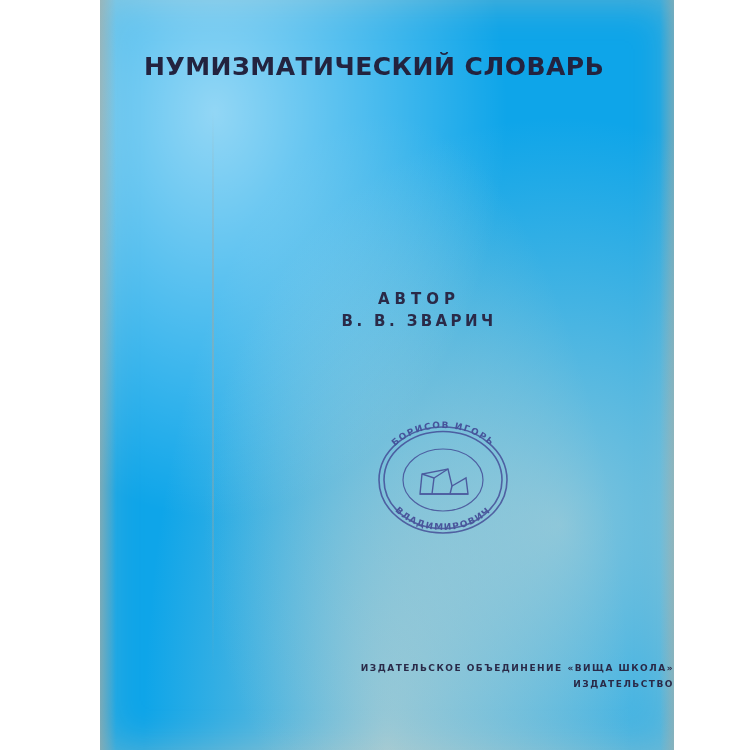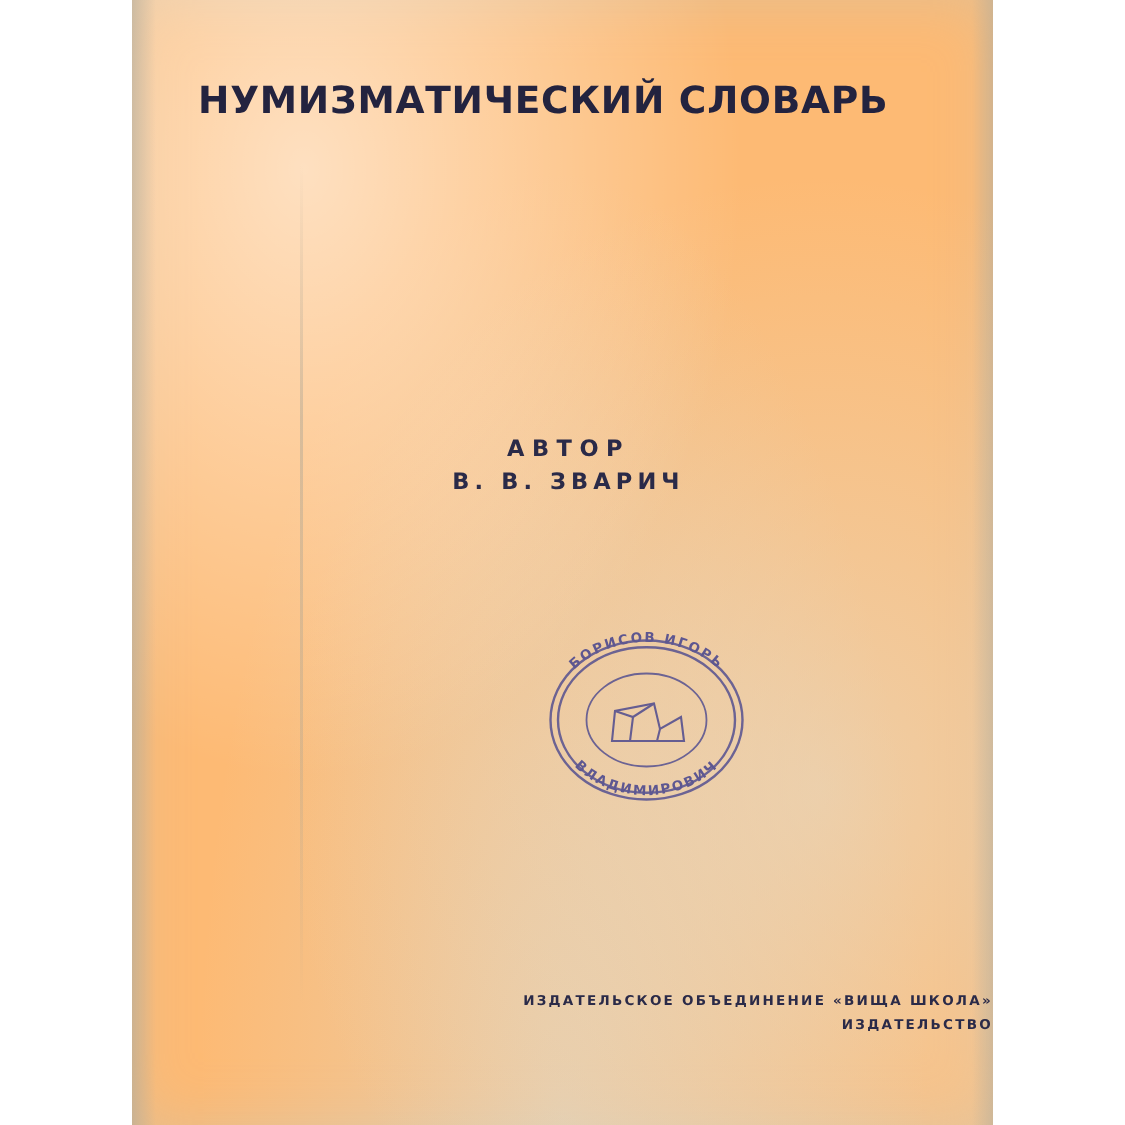--- a/index.html
+++ b/index.html
@@ -17,25 +17,25 @@
   #page {
     position: relative;
     width: 750px;
     height: 750px;
     background: #ffffff;
   }
 
   
   #scan {
     position: absolute;
-    left: 88px;
+    left: 100px;
     top: 0px;
     width: 574px;
     height: 750px;
-    background: #fdba74;
+    background: #0ea5e9;
     box-shadow: inset 0 0 40px rgba(200,195,180,0.45);
     overflow: hidden;
   }
 
   
   #scan .grain {
     position: absolute;
     inset: 0;
     background:
       radial-gradient(ellipse at 20% 15%, rgba(255,255,255,0.55) 0%, rgba(255,255,255,0) 45%),
@@ -91,20 +91,21 @@
     left: 0;
     top: 288px;
     width: 582px;
     text-align: center;
     font-family: "DejaVu Sans", sans-serif;
     font-weight: 700;
     color: #2a2a48;
     font-size: 15px;
     line-height: 22px;
     letter-spacing: 3.2px;
+    padding-left: 28px;
   }
   #author-block .line {
     display: block;
     white-space: nowrap;
   }
   #author-block .line-role1 { letter-spacing: 5px; }
   #author-block .line-role2 { letter-spacing: 2.6px; }
   #author-block .line-name  { letter-spacing: 3.4px; }
 
   

